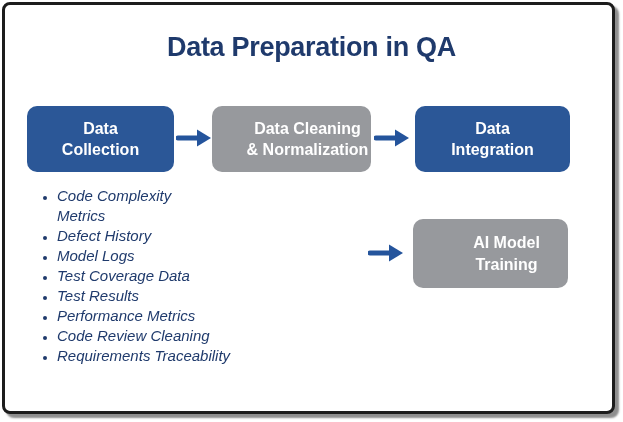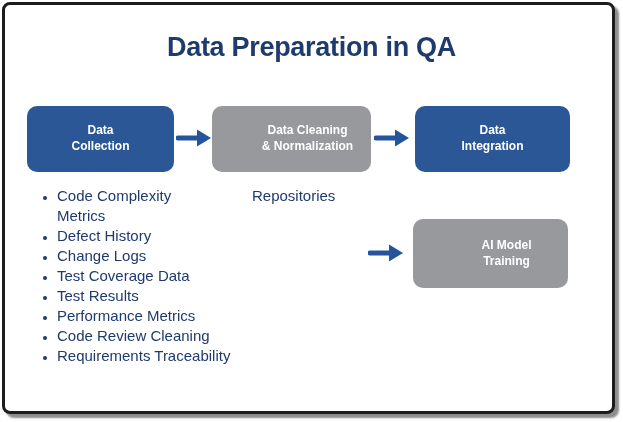--- a/index.html
+++ b/index.html
@@ -19,37 +19,37 @@
     background:#fff;border:3px solid var(--border);border-radius:8px;
     box-shadow:4px 4px 2px var(--shadow);
   }
   .page-title{
     position:absolute;left:0;top:32px;width:623px;
     text-align:center;font-size:27px;font-weight:bold;color:var(--navy);
     letter-spacing:-0.3px;
   }
   .flow-box{
     position:absolute;display:flex;align-items:center;justify-content:center;
-    border-radius:10px;color:#fff;font-weight:bold;font-size:12px;
+    border-radius:10px;color:#fff;font-weight:bold;font-size:16px;
     line-height:1.33;text-align:center;white-space:pre-line;
   }
   .flow-box.blue{background:var(--blue);}
   .flow-box.gray{background:var(--gray);padding-left:32px;}
   .box-collection{left:27px;top:106px;width:147px;height:66px;}
   .box-cleaning{left:212px;top:106px;width:159px;height:66px;}
   .box-integration{left:415px;top:106px;width:155px;height:66px;}
   .box-training{left:413px;top:219px;width:155px;height:69px;}
   .flow-arrow{position:absolute;width:36px;height:22px;}
   .arrow-1{left:176px;top:127px;}
   .arrow-2{left:374px;top:127px;}
   .arrow-3{left:368px;top:242px;}
   .detail-list{
     position:absolute;color:var(--navy);font-size:15px;line-height:20px;
   }
-  .detail-list ul{list-style:disc;padding-left:17px;}
+  .detail-list ul{list-style:disc;padding-left:17px;font-style:italic;}
   .detail-list li{white-space:pre-line;}
   .detail-list li::marker{color:var(--navy);font-size:12px;}
   .collection-details{left:40px;top:186px;width:210px;}
   .cleaning-details{left:252px;top:186px;width:130px;}
   .cleaning-details .list-heading{margin-bottom:7px;}
   .cleaning-details ul{margin-top:0;padding-left:16px;}
 </style>
 </head>
 <body>
 
@@ -81,31 +81,30 @@
   <div class="flow-box blue box-integration">
     <span>Data
 Integration</span>
   </div>
 
   <div class="detail-list collection-details">
     <ul>
       <li>Code Complexity
 Metrics</li>
       <li>Defect History</li>
-      <li>Change Logs</li>
+      <li>Model Logs</li>
       <li>Test Coverage Data</li>
       <li>Test Results</li>
       <li>Performance Metrics</li>
       <li>Code Review Cleaning</li>
       <li>Requirements Traceability</li>
     </ul>
   </div>
 
   <div class="detail-list cleaning-details">
-    <div class="list-heading">Repositories</div>
   </div>
 
   <svg class="flow-arrow arrow-3" viewBox="0 0 36 22" aria-hidden="true">
     <line x1="2" y1="11" x2="23" y2="11" stroke="#24549C" stroke-width="5" stroke-linecap="round"></line>
     <polygon points="21,2.5 35,11 21,19.5" fill="#24549C"></polygon>
   </svg>
 
   <div class="flow-box gray box-training">
     <span>AI Model
 Training</span>

